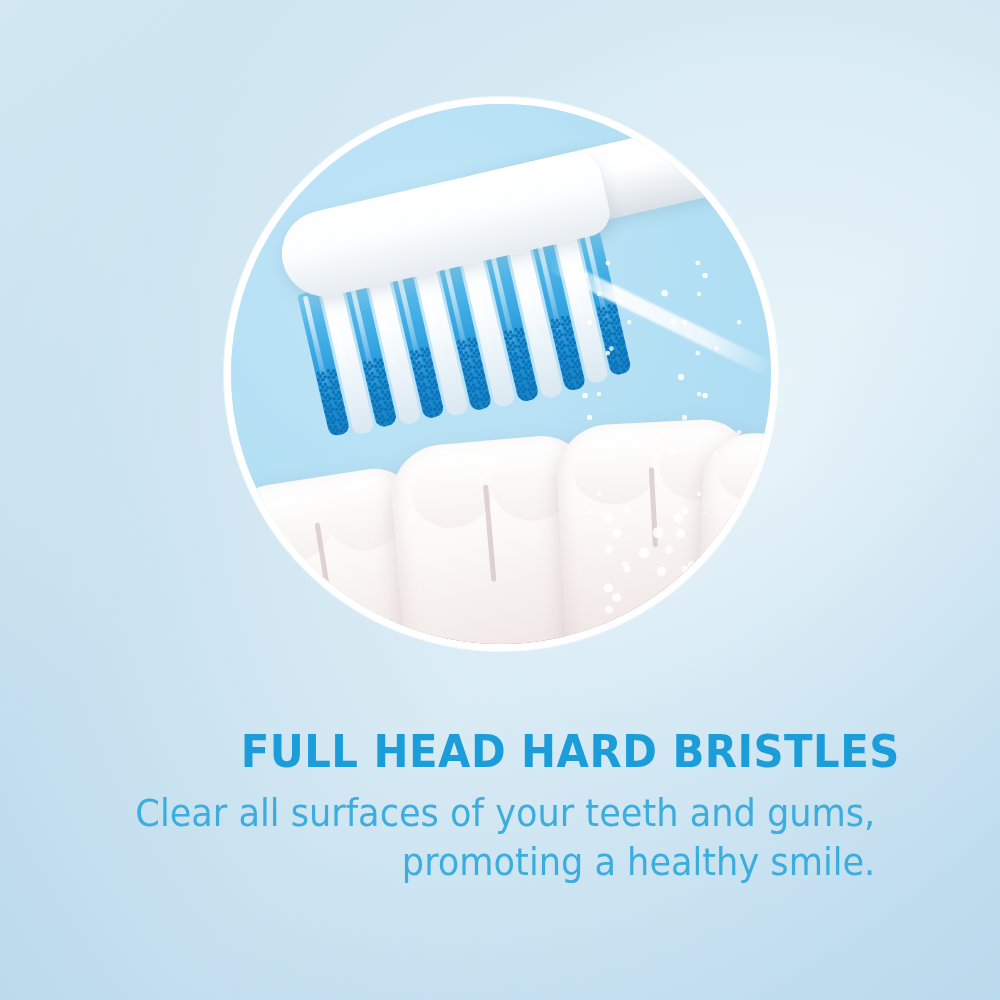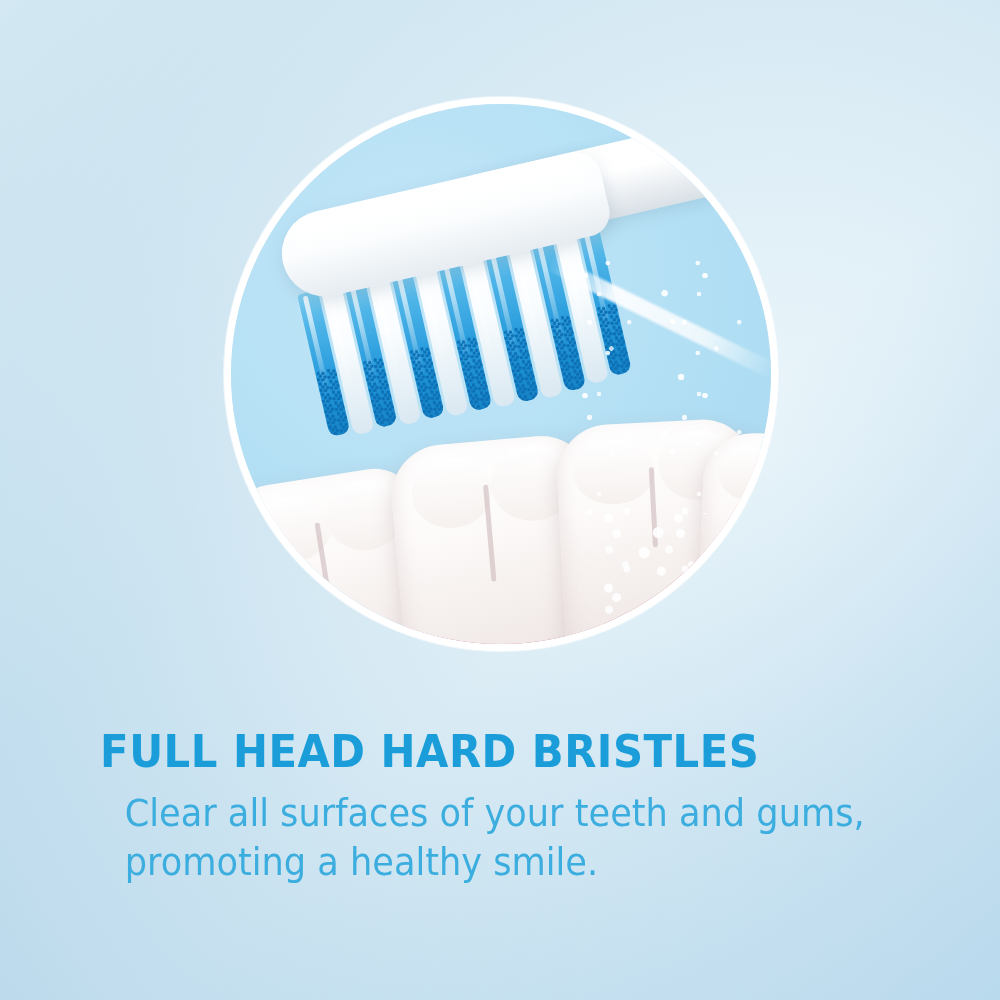--- a/index.html
+++ b/index.html
@@ -277,21 +277,21 @@
       radial-gradient(circle at 52% 92%, rgba(255,255,255,0.8) 0 3px, transparent 4px);
     background-size: 70px 70px, 58px 58px, 84px 84px, 64px 64px, 76px 76px, 60px 60px, 80px 80px, 66px 66px;
   }
 
   
   .caption {
     position: absolute;
     left: 0;
     right: 0;
     top: 728px;
-    text-align: left;
+    text-align: right;
     padding: 0 70px;
     box-sizing: border-box;
   }
   .headline {
     margin: 0;
     font-family: "DejaVu Sans", sans-serif;
     font-size: 45px;
     font-weight: bold;
     letter-spacing: 0.5px;
     line-height: 1.05;

